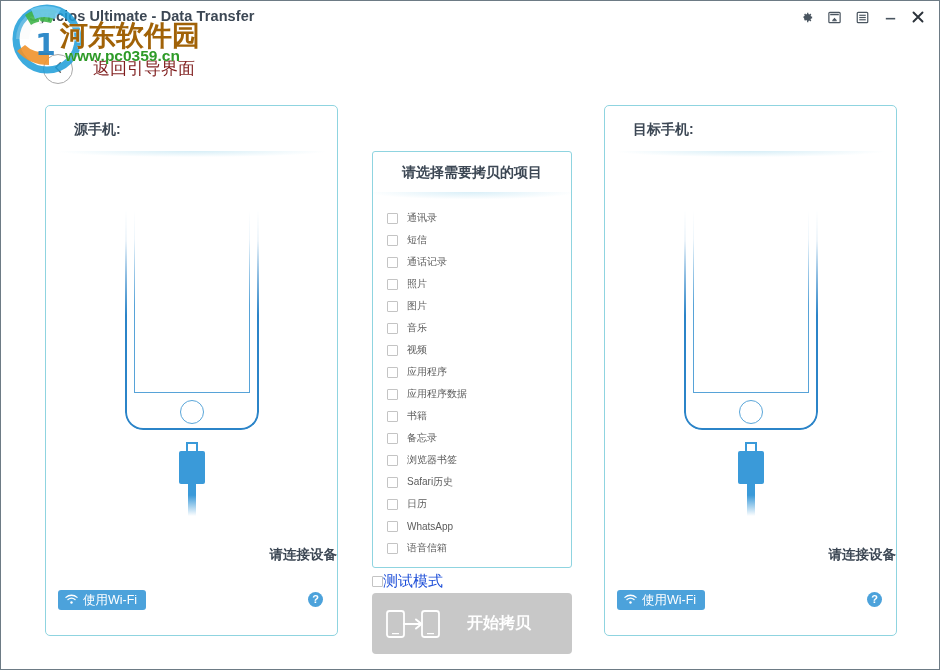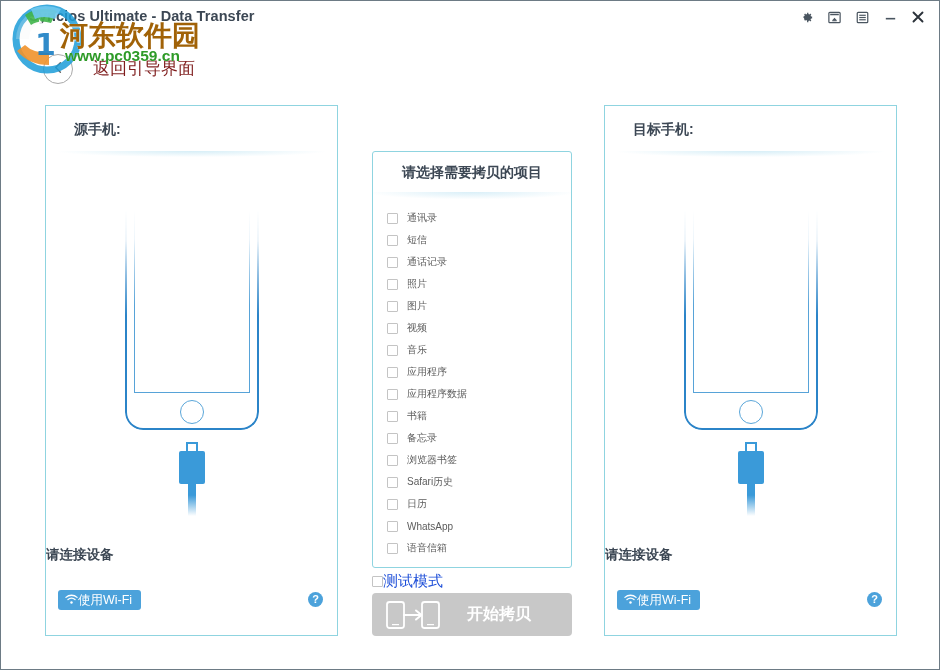--- a/index.html
+++ b/index.html
@@ -123,21 +123,21 @@
   }
 
   
   .device-panel {
     position: absolute;
     top: 104px;
     width: 293px;
     height: 531px;
     box-sizing: border-box;
     border: 1px solid #8fd4e0;
-    border-radius: 0;
+    border-radius: 5px;
     background: #ffffff;
     overflow: hidden;
   }
   #panel-source { left: 44px; }
   #panel-target { left: 603px; }
 
   .panel-title {
     position: absolute;
     left: 28px;
     top: 15px;
@@ -229,35 +229,36 @@
     left: 11px; top: 42px;
     width: 8px; height: 32px;
     background: linear-gradient(to bottom, #3a9ad9 0%, #3a9ad9 35%, rgba(58,154,217,0) 100%);
   }
 
   .connect-hint {
     position: absolute;
     left: 0;
     top: 440px;
     width: 291px;
-    text-align: left;
+    text-align: right;
     font-size: 13.5px;
     font-weight: bold;
     color: #3c4754;
   }
   .wifi-btn {
     position: absolute;
     left: 12px;
     top: 484px;
     height: 20px;
     padding: 0 9px 0 7px;
     background: #4ca2db;
     border-radius: 3px;
     display: flex;
     align-items: center;
+    gap: 5px;
     cursor: pointer;
   }
   .wifi-btn-label {
     font-size: 12.5px;
     color: #ffffff;
     white-space: nowrap;
     line-height: 1;
   }
   .help-btn {
     position: absolute;
@@ -337,21 +338,21 @@
     font-size: 15px;
     color: #1d4ed8;
     white-space: nowrap;
   }
 
   #copy-button {
     position: absolute;
     left: 371px;
     top: 592px;
     width: 200px;
-    height: 43px;
+    height: 61px;
     background: #c8c8c8;
     border-radius: 4px;
     display: flex;
     align-items: center;
     cursor: default;
   }
   #copy-button-icon {
     margin-left: 14px;
     width: 54px;
     height: 30px;
@@ -516,25 +517,25 @@
         <div class="item-row">
           <span class="cbox"></span>
           <span class="item-label">照片</span>
         </div>
         <div class="item-row">
           <span class="cbox"></span>
           <span class="item-label">图片</span>
         </div>
         <div class="item-row">
           <span class="cbox"></span>
+          <span class="item-label">音乐</span>
+        </div>
+        <div class="item-row">
+          <span class="cbox"></span>
           <span class="item-label">视频</span>
-        </div>
-        <div class="item-row">
-          <span class="cbox"></span>
-          <span class="item-label">音乐</span>
         </div>
         <div class="item-row">
           <span class="cbox"></span>
           <span class="item-label">应用程序</span>
         </div>
         <div class="item-row">
           <span class="cbox"></span>
           <span class="item-label">应用程序数据</span>
         </div>
         <div class="item-row">

